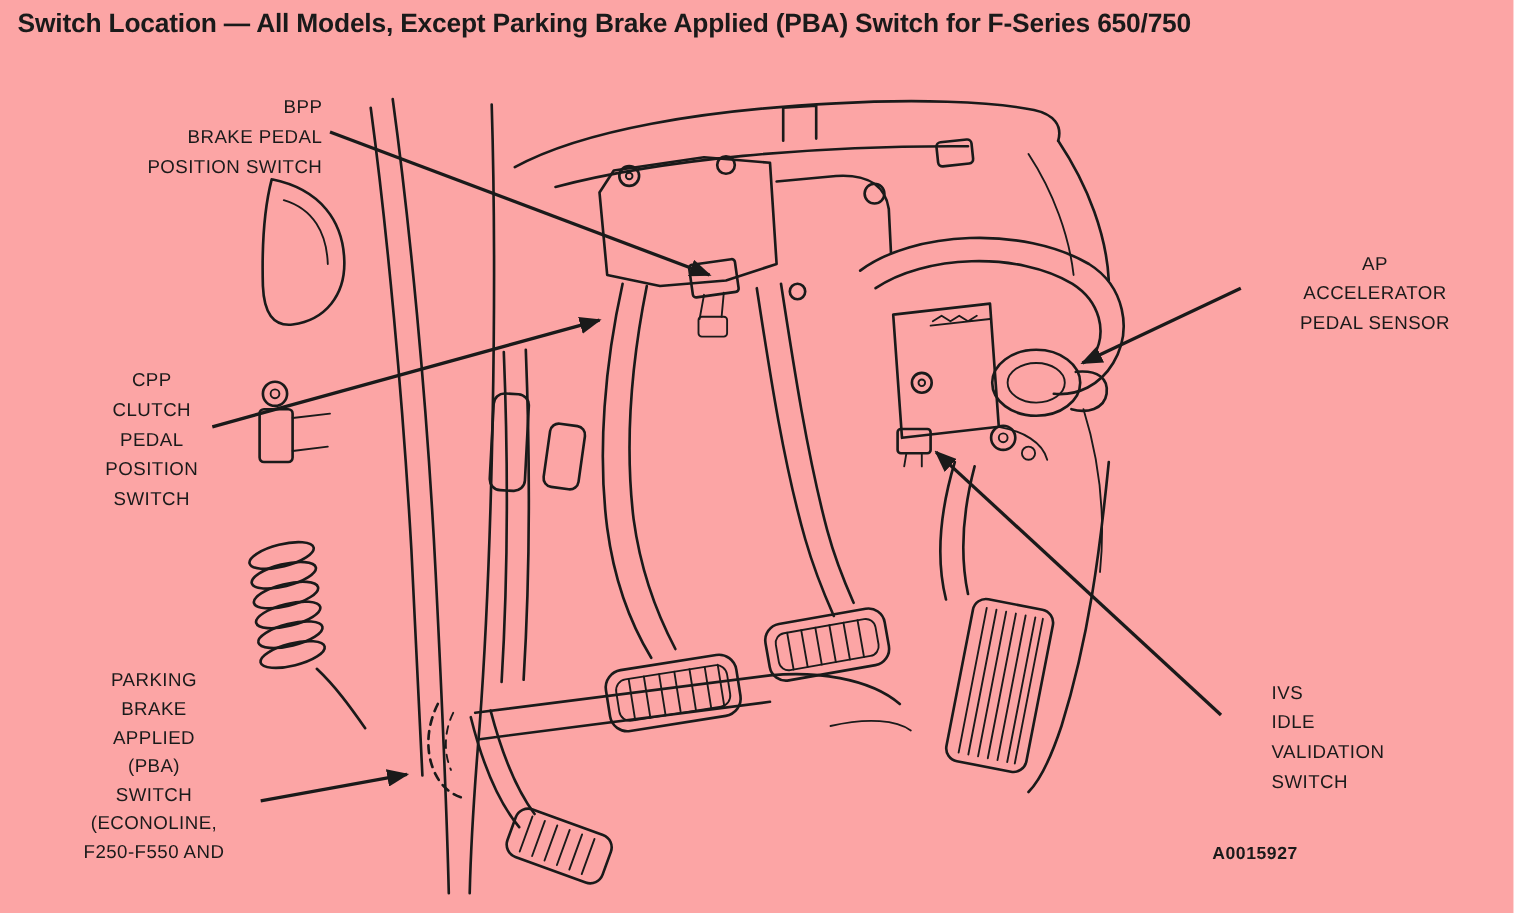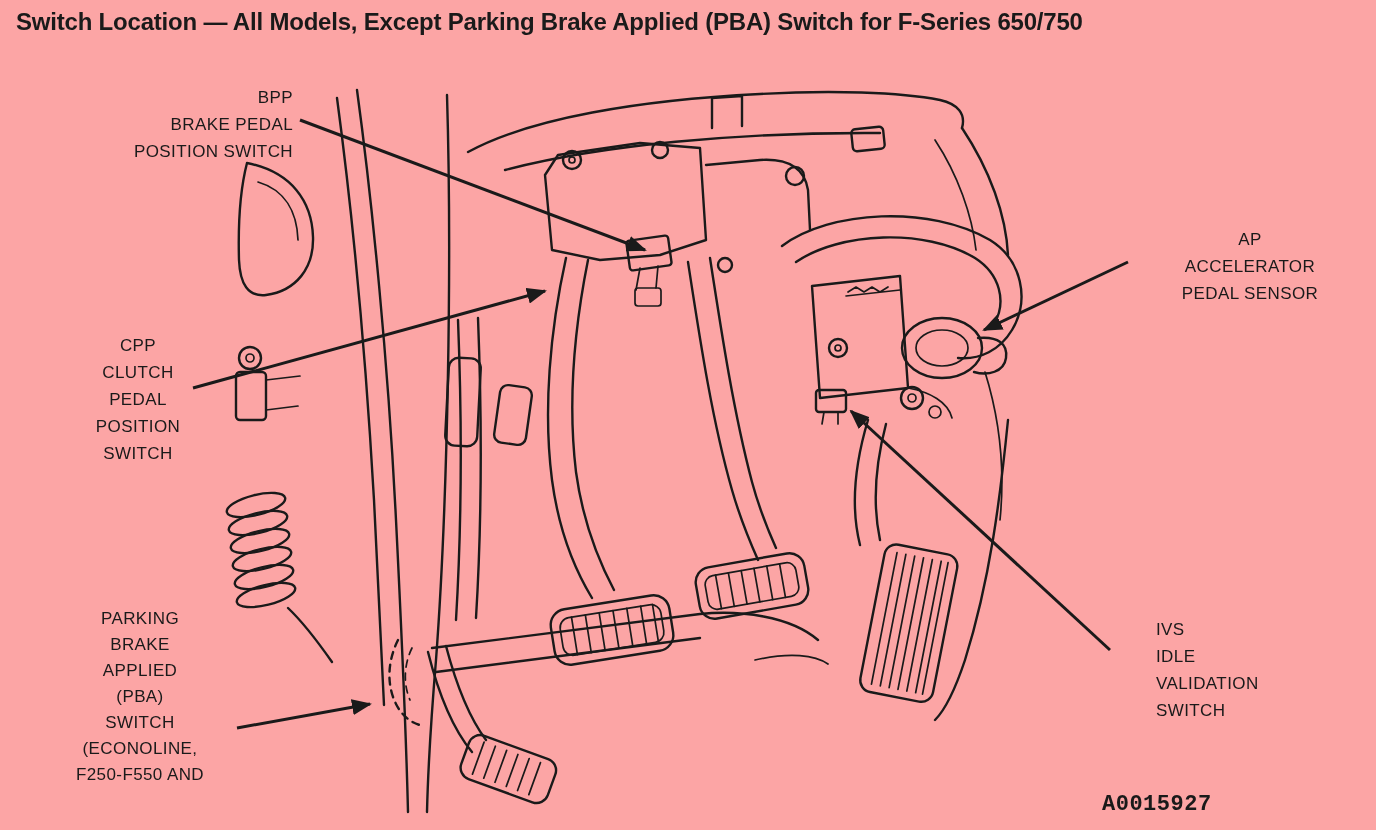--- a/index.html
+++ b/index.html
@@ -41,25 +41,24 @@
     color: #1a1a1a;
   }
   .label-bpp   { left: 60px;  top: 84px;  width: 233px; text-align: right; }
   .label-cpp   { left: 58px;  top: 332px; width: 160px; text-align: center; }
   .label-ap    { left: 1140px; top: 226px; width: 220px; text-align: center; }
   .label-ivs   { left: 1156px; top: 616px; width: 220px; text-align: left; }
   .label-pba   { left: 40px;  top: 606px; width: 200px; text-align: center; line-height: 26px; }
   .partnum {
     position: absolute;
     left: 1102px;
-    top: 792px;
-    font-size: 22px;
+    top: 768px;
+    font-size: 16px;
     font-weight: 700;
     letter-spacing: 0.5px;
-    font-family: Liberation Mono, monospace;
   }
   
   .ink { stroke: #1a1a1a; fill: none; stroke-width: 2.4; stroke-linecap: round; stroke-linejoin: round; }
   .ink-thin { stroke: #1a1a1a; fill: none; stroke-width: 1.7; stroke-linecap: round; stroke-linejoin: round; }
   .arrow { stroke: #1a1a1a; fill: none; stroke-width: 3; }
   .dashed { stroke-dasharray: 7 6; }
 </style>
 </head>
 <body>
 

